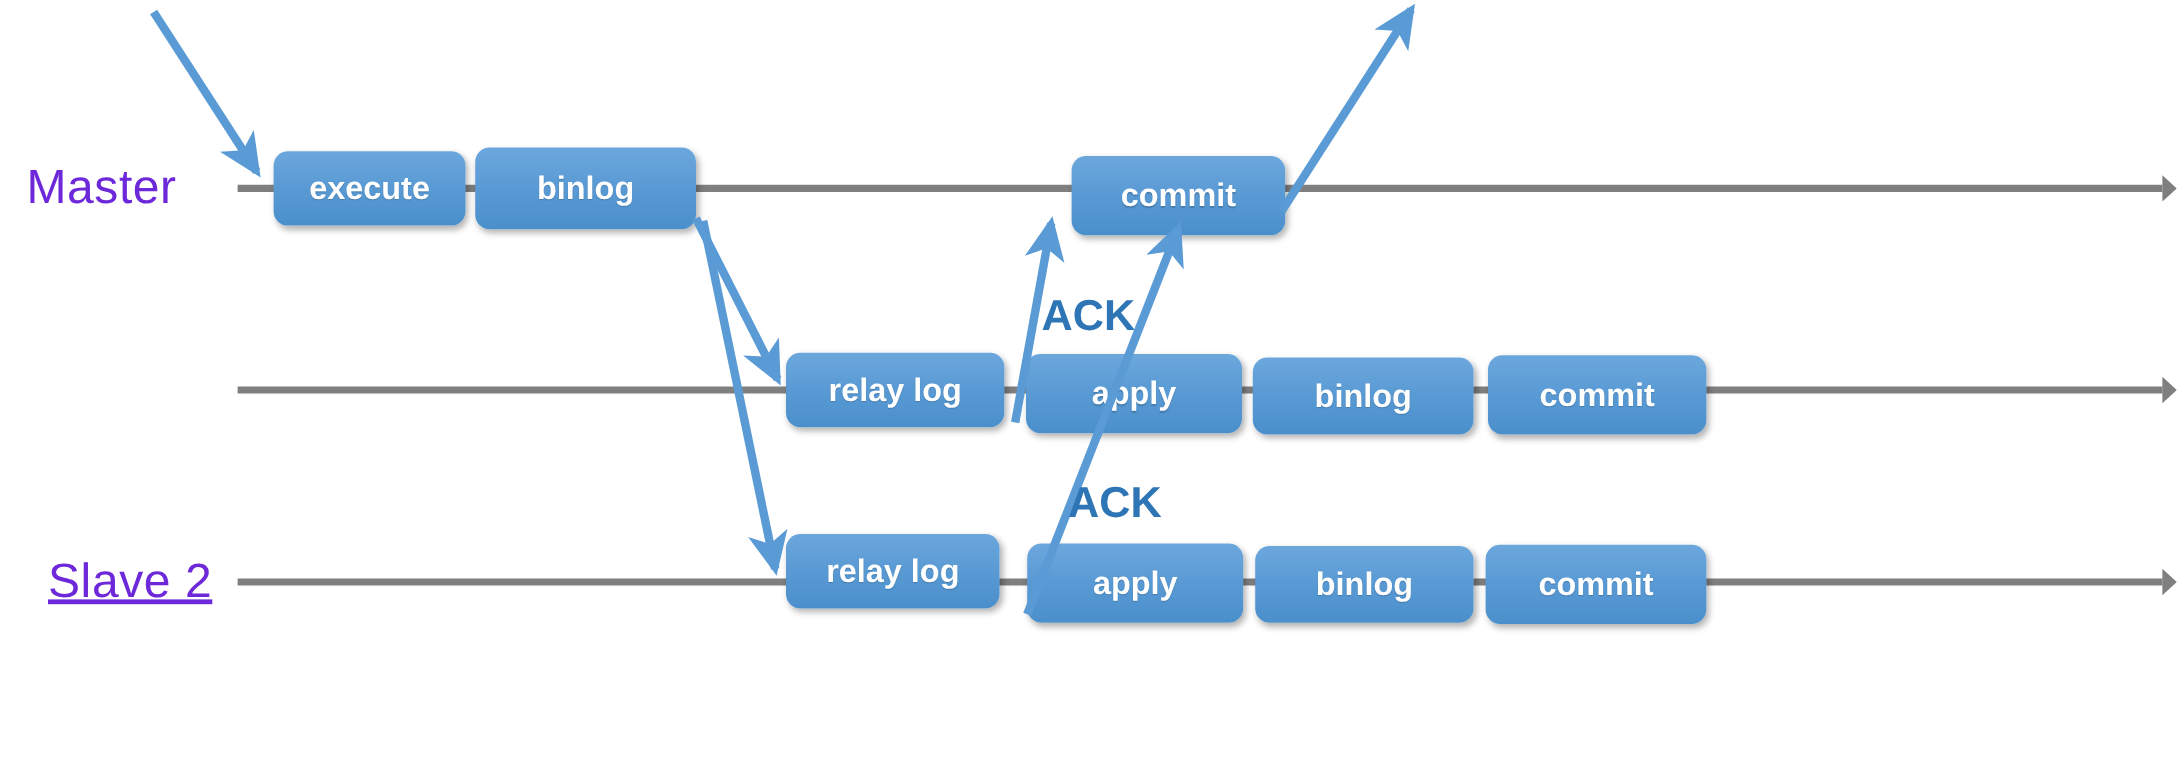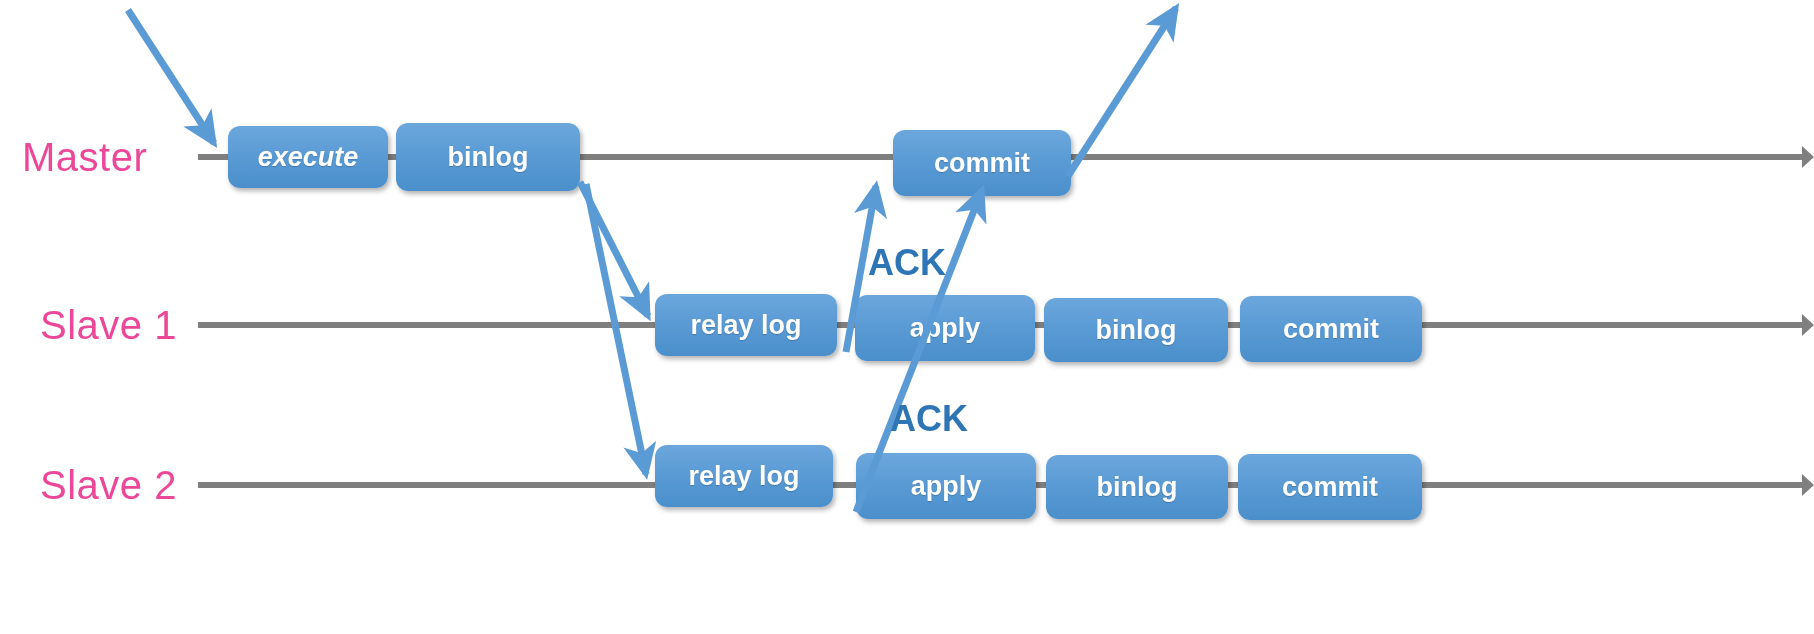--- a/index.html
+++ b/index.html
@@ -2,21 +2,21 @@
 <html><head>
 <meta charset="utf-8">
 <style>
   html,body{margin:0;padding:0;background:#ffffff;}
   body{width:1814px;height:634px;position:relative;overflow:hidden;
        font-family:"Liberation Sans",sans-serif;}
   #stage{position:absolute;left:0;top:0;width:1814px;height:634px;}
   svg.layer{position:absolute;left:0;top:0;width:1814px;height:634px;}
   #wires{z-index:1;}
   #arrows{z-index:3;}
-  .lane-label{position:absolute;z-index:4;color:#ec4899;font-size:40px;
+  .lane-label{position:absolute;z-index:4;color:#6d28d9;font-size:40px;
               font-weight:400;letter-spacing:.5px;white-space:nowrap;
               transform:translateY(-50%);}
   .node{position:absolute;z-index:2;transform:translateY(-50%);
         border-radius:12px;color:#fff;font-size:27px;font-weight:bold;
         display:flex;align-items:center;justify-content:center;
         background:linear-gradient(180deg,#6BA7DC 0%,#5B9BD5 45%,#4A8FCB 100%);
         box-shadow:2px 3px 5px rgba(0,0,0,.30);
         text-shadow:0 1px 1px rgba(0,0,0,.18);
         white-space:nowrap;box-sizing:border-box;}
   .ack-label{position:absolute;z-index:4;color:#2E75B6;font-size:36px;
@@ -56,24 +56,23 @@
 
       <path d="M 846 352 L 876 186"></path>
 
       <path d="M 856 512 L 982 190"></path>
 
       <path d="M 1068 176 L 1176 8"></path>
     </g>
   </svg>
 
   <div class="lane-label" style="left:22px; top:157px;">Master</div>
-  <div class="lane-label" style="left:40px; top:325px;">Slave 1</div>
-  <div class="lane-label" style="left:40px; top:485px;">Slave 2</div>
+  <div class="lane-label" style="left:40px; top:485px;text-decoration:underline;">Slave 2</div>
 
-  <div class="node" style="left:228px; top:157px; width:160px; height:62px;font-style:italic;">execute</div>
+  <div class="node" style="left:228px; top:157px; width:160px; height:62px;">execute</div>
   <div class="node" style="left:396px; top:157px; width:184px; height:68px;">binlog</div>
   <div class="node" style="left:893px; top:163px; width:178px; height:66px;">commit</div>
 
   <div class="node" style="left:655px; top:325px; width:182px; height:62px;">relay log</div>
   <div class="node" style="left:855px; top:328px; width:180px; height:66px;">apply</div>
   <div class="node" style="left:1044px; top:330px; width:184px; height:64px;">binlog</div>
   <div class="node" style="left:1240px; top:329px; width:182px; height:66px;">commit</div>
 
   <div class="node" style="left:655px; top:476px; width:178px; height:62px;">relay log</div>
   <div class="node" style="left:856px; top:486px; width:180px; height:66px;">apply</div>

